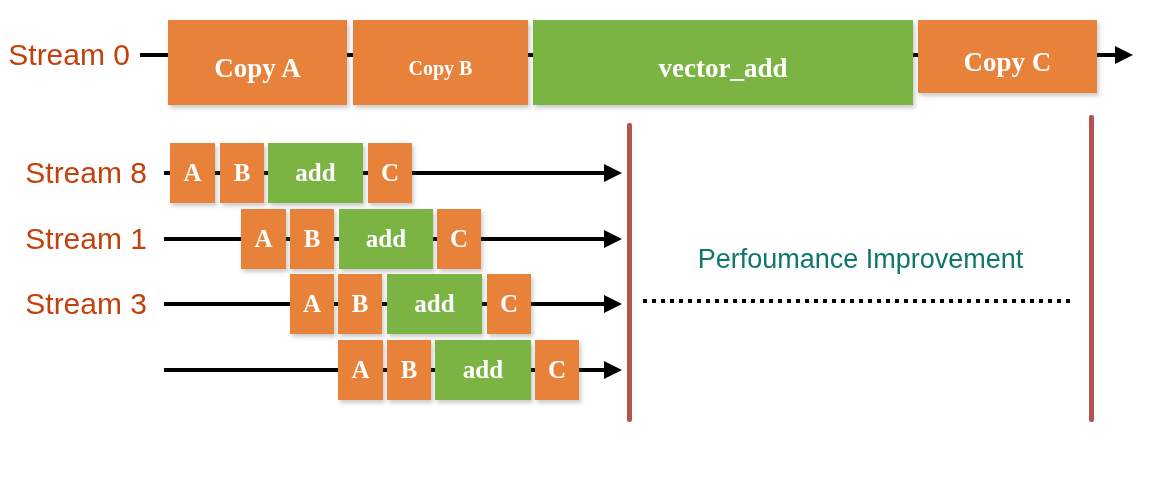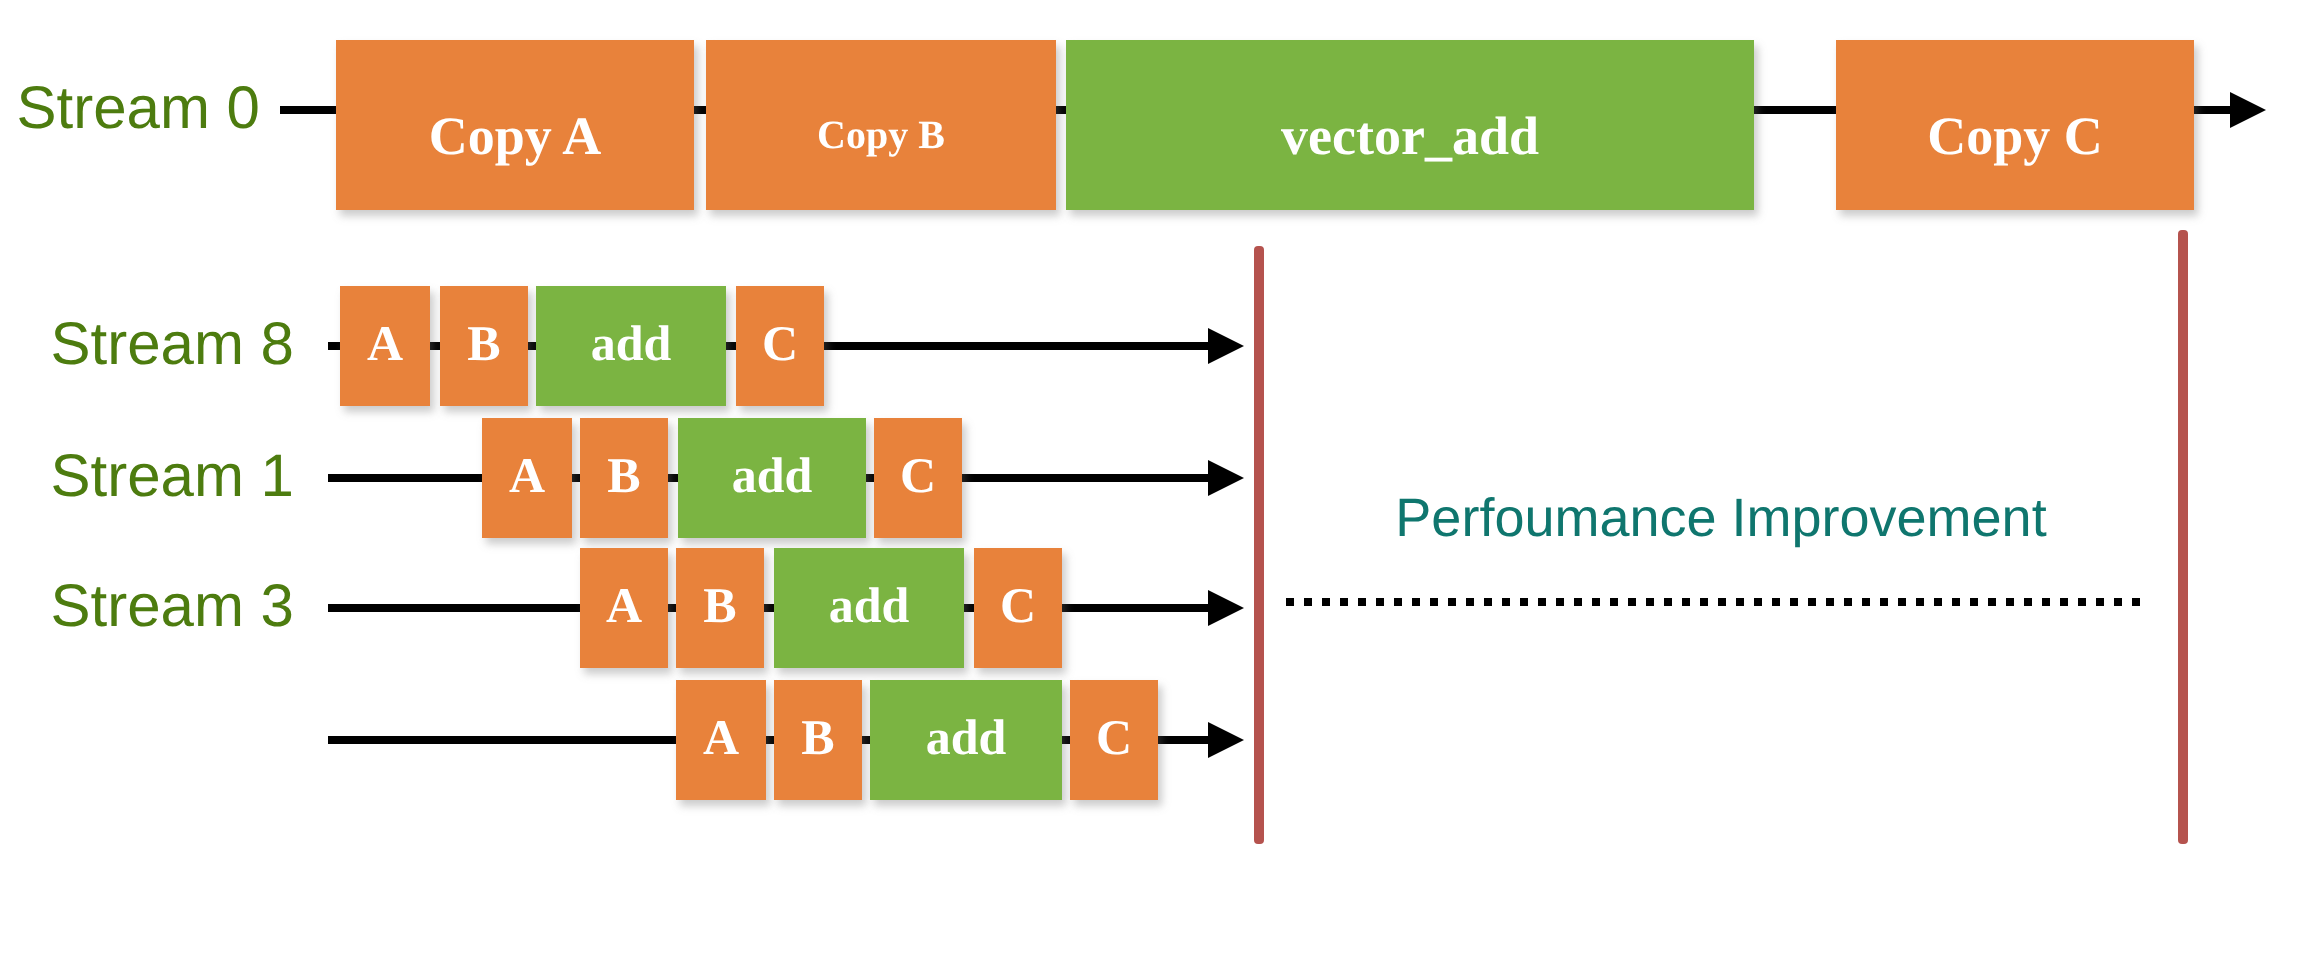--- a/index.html
+++ b/index.html
@@ -2,21 +2,21 @@
 <html><head>
 <meta charset="utf-8">
 <style>
   html,body{margin:0;padding:0;background:#ffffff;}
   #canvas{
     position:relative;width:1160px;height:484px;background:#ffffff;overflow:hidden;
     font-family:"Liberation Sans",sans-serif;
   }
   .label{
     position:absolute;left:0;height:36px;line-height:36px;
-    font-size:30px;color:#4d7c0f;text-align:right;white-space:nowrap;
+    font-size:30px;color:#c2410c;text-align:right;white-space:nowrap;
   }
   .hline{position:absolute;height:4px;background:#000;}
   .arrowhead{
     position:absolute;width:0;height:0;
     border-left:18px solid #000;
     border-top:9px solid transparent;
     border-bottom:9px solid transparent;
   }
   .block{
     position:absolute;display:flex;align-items:center;justify-content:center;
@@ -47,24 +47,24 @@
   <div class="dotted"></div>
 <div class="label" style="top: 37px; width: 130px;">Stream 0</div>
     <div class="hline" style="left: 140px; top: 53px; width: 979px; background: rgb(0, 0, 0);"></div>
     <div class="arrowhead" style="left: 1115px; top: 46px;"></div>
     <div class="block big" style="left: 168px; top: 20px; width: 179px; height: 85px; background: rgb(232, 130, 59); font-size: 27px;">
       <span>Copy A</span>
     </div>
     <div class="block big" style="left: 353px; top: 20px; width: 175px; height: 85px; background: rgb(232, 130, 59); font-size: 20px;">
       <span>Copy B</span>
     </div>
-    <div class="block big" style="left: 533px; top: 20px; width: 344px; height: 85px; background: rgb(123, 180, 66); font-size: 27px; text-align: center;">
+    <div class="block big" style="left: 533px; top: 20px; width: 380px; height: 85px; background: rgb(123, 180, 66); font-size: 27px; text-align: center;">
       <span>vector_add</span>
     </div>
-    <div class="block big" style="left: 918px; top: 20px; width: 179px; height: 85px; background: rgb(232, 130, 59); font-size: 27px;">
+    <div class="block big" style="left: 918px; top: 20px; width: 179px; height: 73px; background: rgb(232, 130, 59); font-size: 27px;">
       <span>Copy C</span>
     </div>
     <div class="label" style="top: 155px; width: 147px;">Stream 8</div>
     <div class="hline" style="left: 164px; top: 171px; width: 444px; background: rgb(0, 0, 0);"></div>
     <div class="arrowhead" style="left: 604px; top: 164px;"></div>
     <div class="block" style="left: 170px; top: 143px; width: 45px; height: 60px; background: rgb(232, 130, 59); font-size: 25px;">
       <span>A</span>
     </div>
     <div class="block" style="left: 220px; top: 143px; width: 44px; height: 60px; background: rgb(232, 130, 59); font-size: 25px;">
       <span>B</span>

